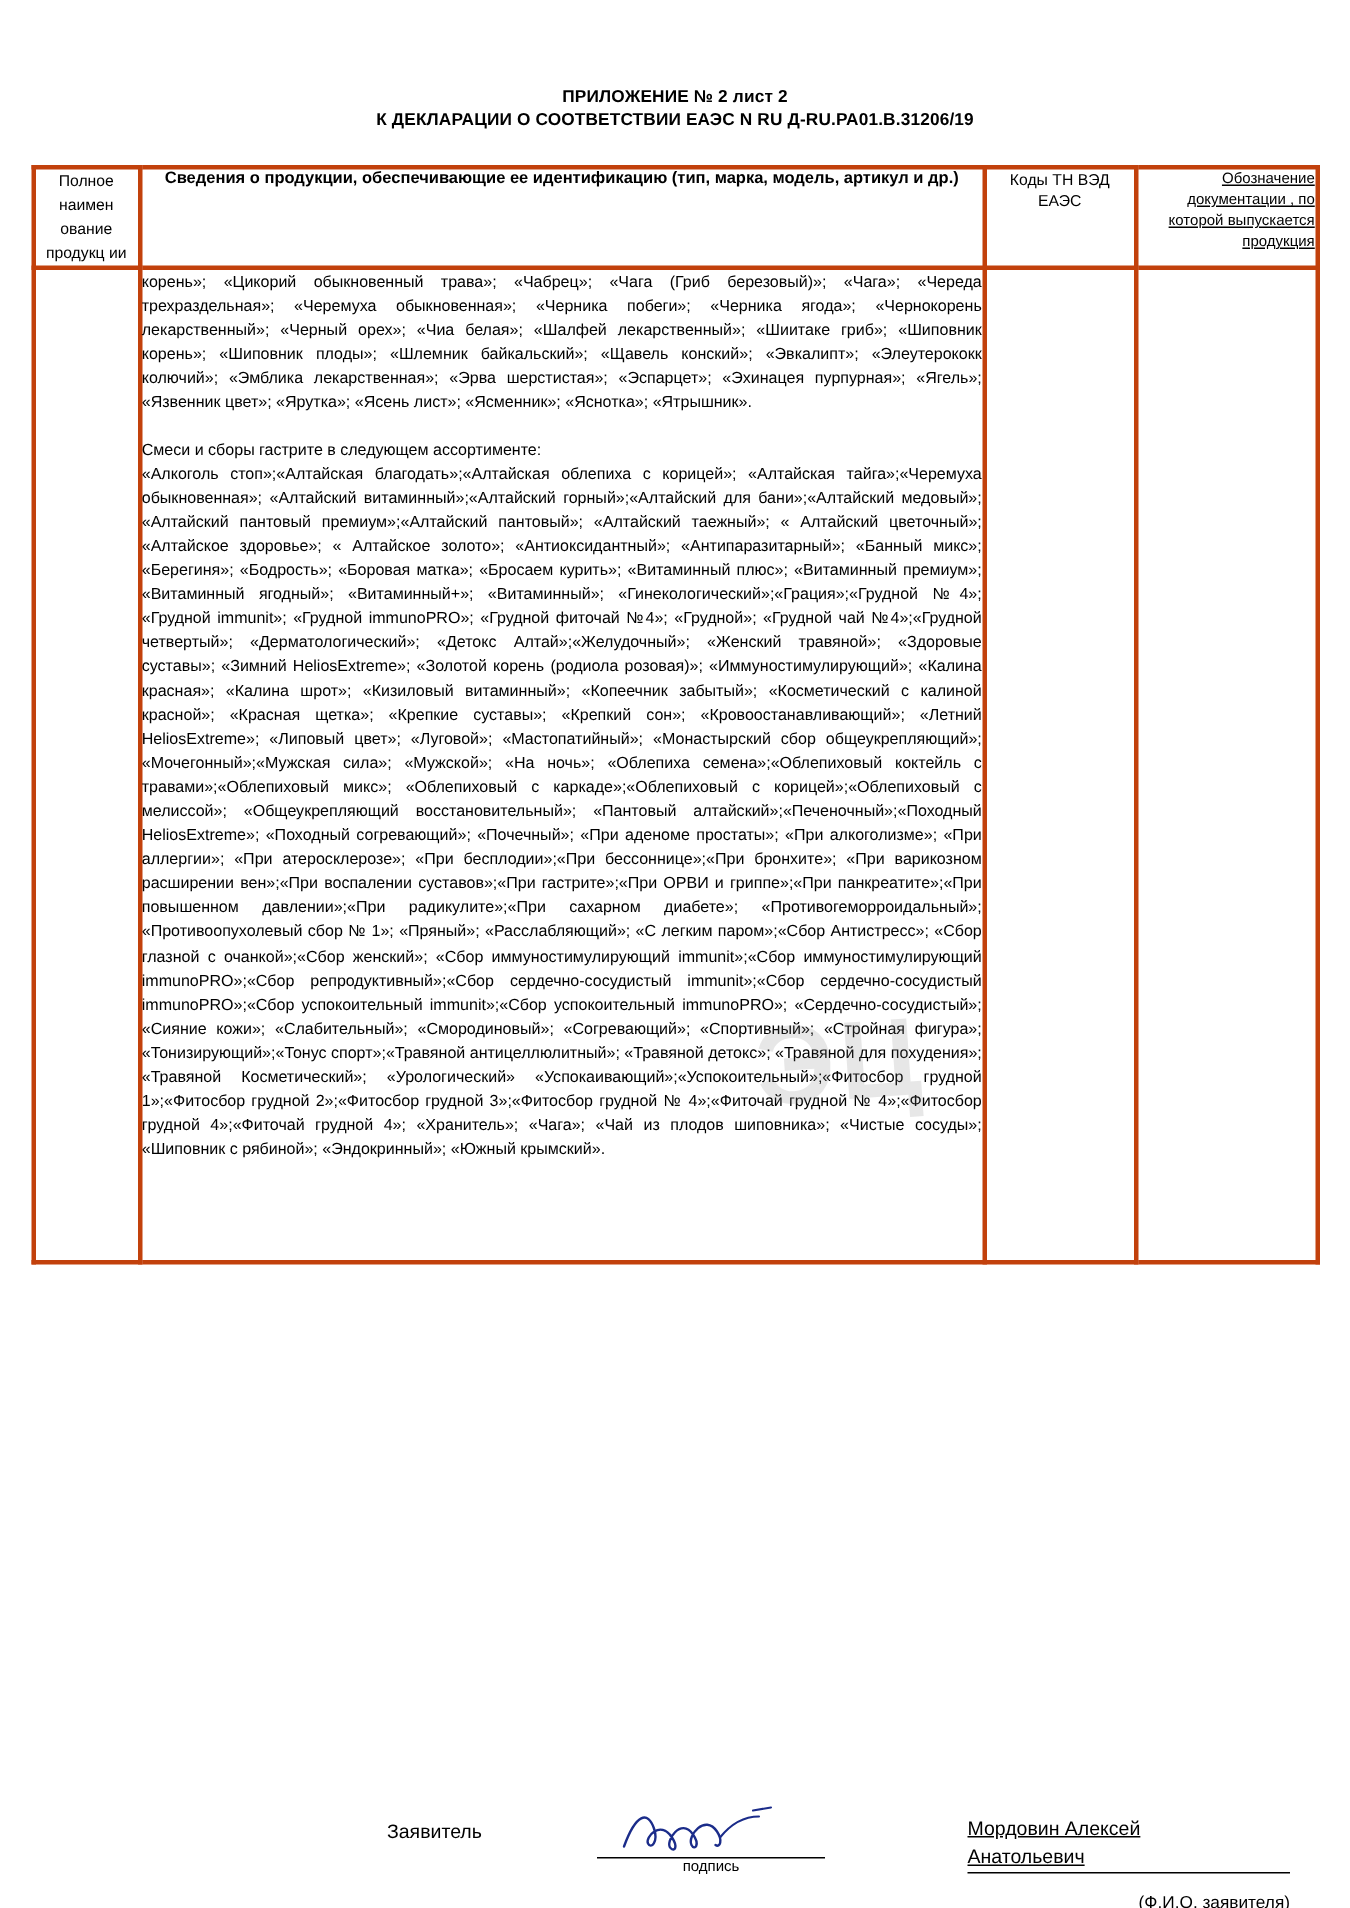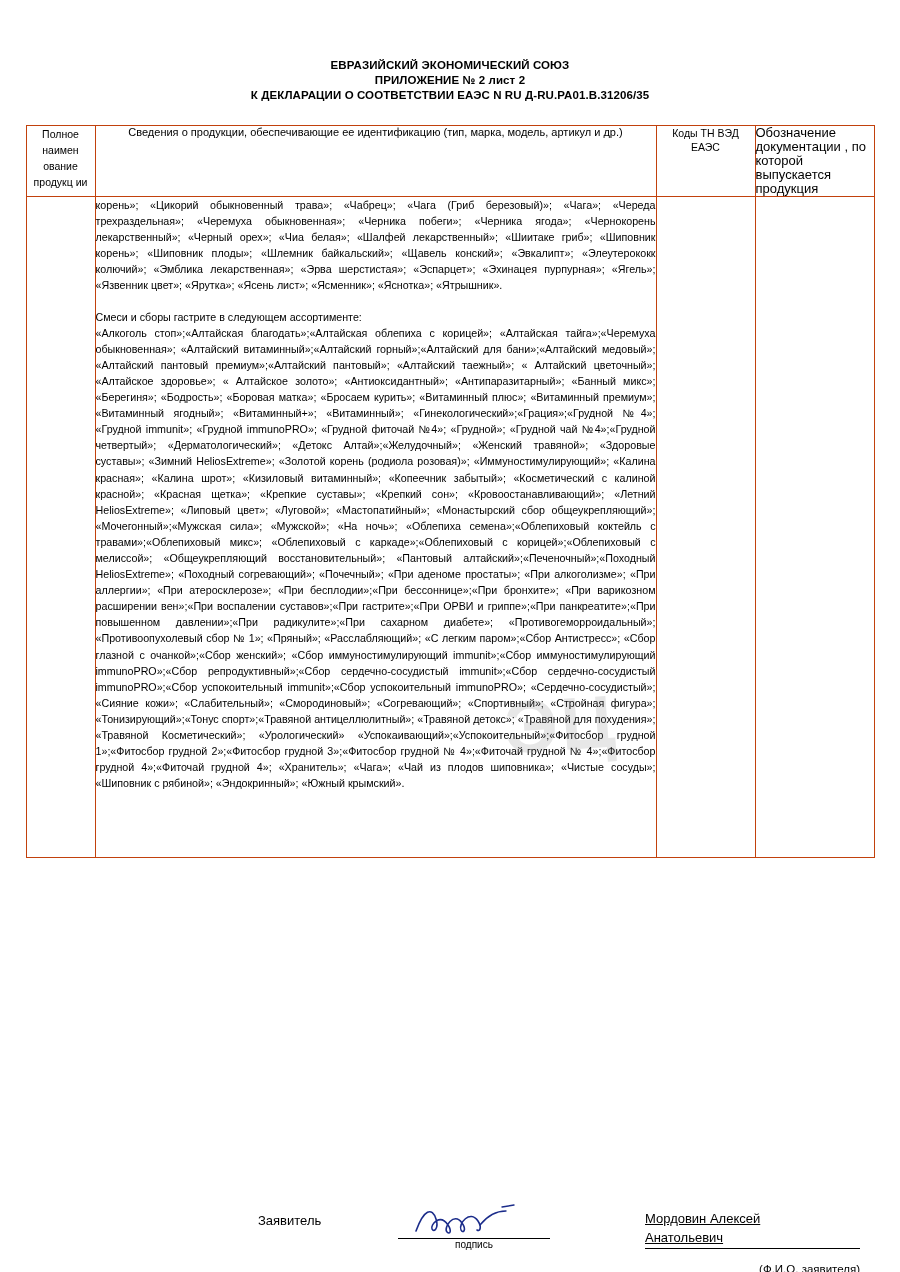--- a/index.html
+++ b/index.html
@@ -32,58 +32,59 @@
   }
   .header div { white-space: nowrap; }
 
   table.main {
     border-collapse: collapse;
     margin: 22px auto 0 auto;
     width: 845px;
     table-layout: fixed;
   }
   table.main th, table.main td {
-    border: 1px solid #c2410c;
+    border: 3px solid #c2410c;
     vertical-align: top;
     padding: 0;
   }
   th.col-name {
     width: 68px;
     font-size: 10.5px;
     font-weight: normal;
     text-align: center;
     vertical-align: middle;
     line-height: 16px;
     padding: 6px 3px;
   }
   th.col-info {
     width: 560px;
     font-size: 11px;
-    font-weight: normal;
+    font-weight: bold;
     text-align: center;
     vertical-align: middle;
     padding: 6px 8px;
   }
   th.col-tn {
     width: 98px;
     font-size: 10.5px;
     font-weight: normal;
     text-align: center;
     vertical-align: middle;
     line-height: 14px;
     padding: 6px 4px;
   }
   th.col-doc {
     width: 118px;
-    font-size: 13px;
+    font-size: 10px;
     font-weight: normal;
-    text-align: left;
+    text-align: right;
     vertical-align: middle;
     line-height: 14px;
     padding: 6px 4px;
+    text-decoration: underline;
   }
   td.body-name { height: 660px; }
   td.body-info {
     padding: 8px 10px 10px 10px;
     font-size: 10.7px;
     line-height: 16.1px;
     text-align: justify;
     position: relative;
   }
   td.body-info p { margin: 0; }
@@ -160,23 +161,22 @@
     width: 215px;
     margin-top: 14px;
   }
 </style>
 </head>
 <body>
 
 <div class="page">
 
   <div class="header">
-    <div>ЕВРАЗИЙСКИЙ ЭКОНОМИЧЕСКИЙ СОЮЗ</div>
     <div>ПРИЛОЖЕНИЕ № 2 лист 2</div>
-    <div>К ДЕКЛАРАЦИИ О СООТВЕТСТВИИ ЕАЭС N RU Д-RU.РА01.В.31206/35</div>
+    <div>К ДЕКЛАРАЦИИ О СООТВЕТСТВИИ ЕАЭС N RU Д-RU.РА01.В.31206/19</div>
   </div>
 
   <table class="main">
     <thead>
       <tr>
         <th class="col-name">Полное наимен ование продукц ии</th>
         <th class="col-info">Сведения о продукции, обеспечивающие ее идентификацию (тип, марка, модель, артикул и др.)</th>
         <th class="col-tn">Коды ТН ВЭД ЕАЭС</th>
         <th class="col-doc">Обозначение документации , по которой выпускается продукция</th>
       </tr>

